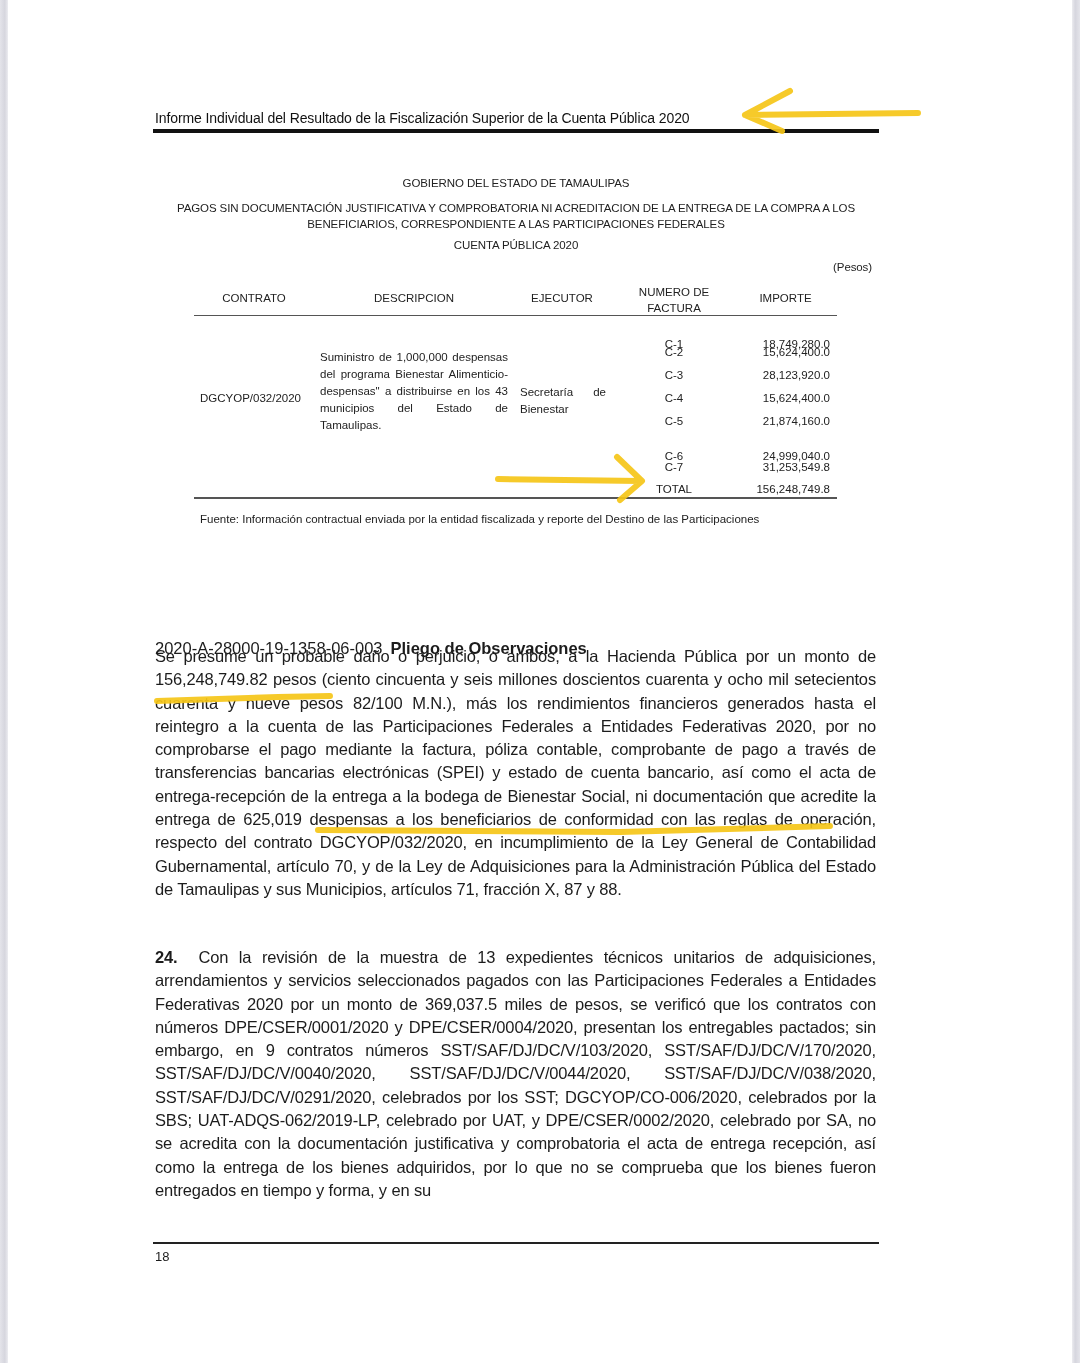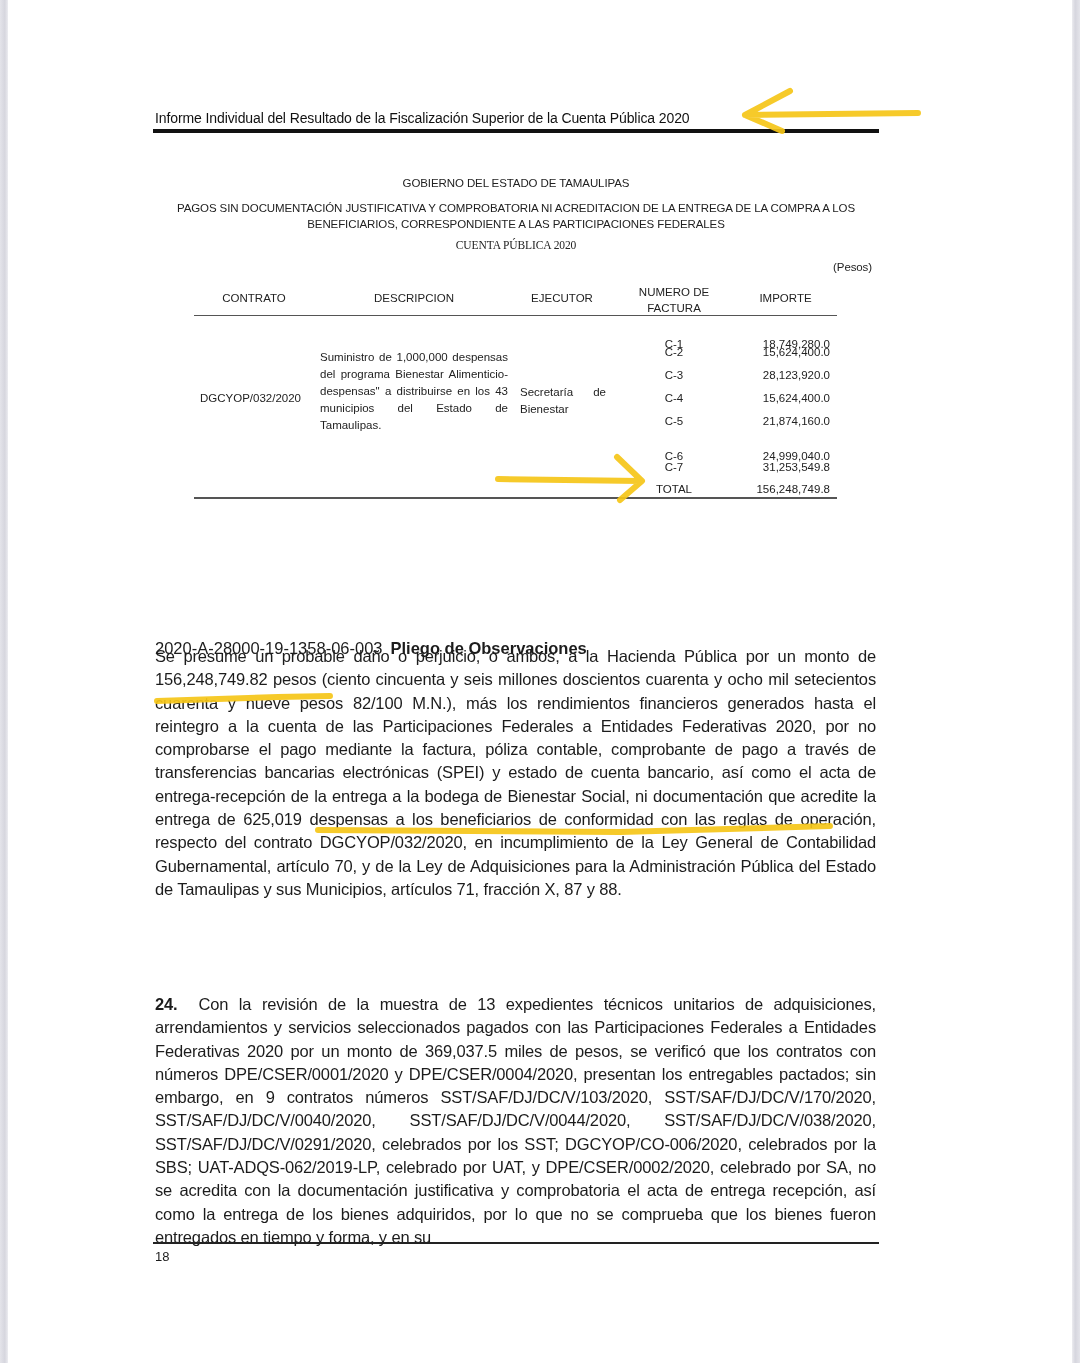--- a/index.html
+++ b/index.html
@@ -15,42 +15,42 @@
     background: linear-gradient(to left, #e4e4ea, #d6d6de 60%, #ececf0); }
 
   .page { position: absolute; left: 8px; top: 0; width: 1064px; height: 1363px; background: #fff; }
 
   .running-header { position: absolute; left: 155px; top: 110px; font-size: 14px; letter-spacing: -0.1px; color: #111; }
   .header-rule { position: absolute; left: 153px; top: 129px; width: 726px; height: 4px; background: #111; }
 
   .table-title { position: absolute; left: 160px; width: 712px; text-align: center; font-size: 11.5px; color: #222; letter-spacing: -0.1px; }
   .t1 { top: 177px; }
   .t2 { top: 200px; line-height: 16px; }
-  .t3 { top: 239px; font-family: Liberation Serif, serif; }
+  .t3 { top: 239px; }
   .t4 { top: 261px; text-align: right; }
 
   .tbl { position: absolute; left: 194px; top: 280px; width: 643px; font-size: 11.5px; color: #222; }
   .th { position: absolute; text-align: center; line-height: 16px; }
   .th-rule { position: absolute; left: 0; top: 35px; width: 643px; height: 1px; background: #555; }
   .bottom-rule { position: absolute; left: 0; top: 217px; width: 643px; height: 2px; background: #555; }
   .contract-id { position: absolute; left: 6px; top: 112px; }
   .desc { position: absolute; left: 126px; top: 69px; width: 188px; line-height: 17px; text-align: justify; }
   .ejec { position: absolute; left: 326px; top: 104px; width: 86px; line-height: 17px; text-align: justify; }
   .inv-row { position: absolute; left: 440px; width: 200px; height: 20px; }
   .inv-num { position: absolute; left: 0; width: 80px; text-align: center; }
   .inv-amt { position: absolute; right: 4px; text-align: right; }
 
   .source { position: absolute; left: 200px; top: 511px; width: 640px; font-size: 11.5px; line-height: 17px; color: #222; }
   .source .indent { padding-left: 50px; display: block; }
 
   .body-text { position: absolute; left: 155px; width: 721px; font-size: 16.5px; line-height: 23.3px; text-align: justify; color: #1c1c1c; letter-spacing: -0.15px; }
   .obs-title { position: absolute; left: 155px; top: 601px; font-size: 16.5px; margin-top: 38px; }
   .obs-title b { margin-left: 8px; }
   .p1 { top: 645px; }
-  .p2 { top: 946px; margin-top: 47px; }
+  .p2 { top: 946px; }
 
   .footer-rule { position: absolute; left: 153px; top: 1242px; width: 726px; height: 2px; background: #222; }
   .page-num { position: absolute; left: 155px; top: 1249px; font-size: 13px; }
 
   .annot { position: absolute; left: 0; top: 0; pointer-events: none; }
 </style>
 </head>
 <body>
 
 <div class="edge-left"></div>
@@ -108,20 +108,21 @@
     <span class="inv-amt">31,253,549.8</span>
   </div>
   <div class="inv-row" style="top:203px;">
     <span class="inv-num">TOTAL</span>
     <span class="inv-amt">156,248,749.8</span>
   </div>
   <div class="bottom-rule"></div>
 </div>
 
 <div class="source">
+  <span>Fuente: Información contractual enviada por la entidad fiscalizada y reporte del Destino de las Participaciones</span>
 </div>
 
 <div class="obs-title">
   <span>2020-A-28000-19-1358-06-003</span><b>Pliego de Observaciones</b>
 </div>
 
 <div class="body-text p1">Se presume un probable daño o perjuicio, o ambos, a la Hacienda Pública por un monto de 156,248,749.82 pesos (ciento cincuenta y seis millones doscientos cuarenta y ocho mil setecientos cuarenta y nueve pesos 82/100 M.N.), más los rendimientos financieros generados hasta el reintegro a la cuenta de las Participaciones Federales a Entidades Federativas 2020, por no comprobarse el pago mediante la factura, póliza contable, comprobante de pago a través de transferencias bancarias electrónicas (SPEI) y estado de cuenta bancario, así  como el acta de entrega-recepción de la entrega a la bodega de Bienestar Social, ni documentación que acredite la entrega de 625,019 despensas a los beneficiarios de conformidad con las reglas de operación, respecto del contrato DGCYOP/032/2020, en incumplimiento de la Ley General de Contabilidad Gubernamental, artículo 70, y de la Ley de Adquisiciones para la Administración Pública del Estado de Tamaulipas y sus Municipios, artículos 71, fracción X, 87 y 88.</div>
 
 <div class="body-text p2">
   <b>24.</b>&nbsp; <span>Con la revisión de la muestra de 13 expedientes técnicos unitarios de adquisiciones, arrendamientos y servicios seleccionados pagados con las Participaciones Federales a Entidades Federativas 2020 por un monto de 369,037.5 miles de pesos, se verificó que los contratos con números DPE/CSER/0001/2020 y DPE/CSER/0004/2020, presentan los entregables pactados; sin embargo, en 9 contratos números SST/SAF/DJ/DC/V/103/2020, SST/SAF/DJ/DC/V/170/2020, SST/SAF/DJ/DC/V/0040/2020, SST/SAF/DJ/DC/V/0044/2020, SST/SAF/DJ/DC/V/038/2020, SST/SAF/DJ/DC/V/0291/2020, celebrados por los SST; DGCYOP/CO-006/2020, celebrados por la SBS; UAT-ADQS-062/2019-LP, celebrado por UAT, y DPE/CSER/0002/2020, celebrado por SA, no se acredita con la documentación justificativa y comprobatoria el acta de entrega recepción, así como la entrega de los bienes adquiridos, por lo que no se comprueba que los bienes fueron entregados en tiempo y forma, y en su</span>

